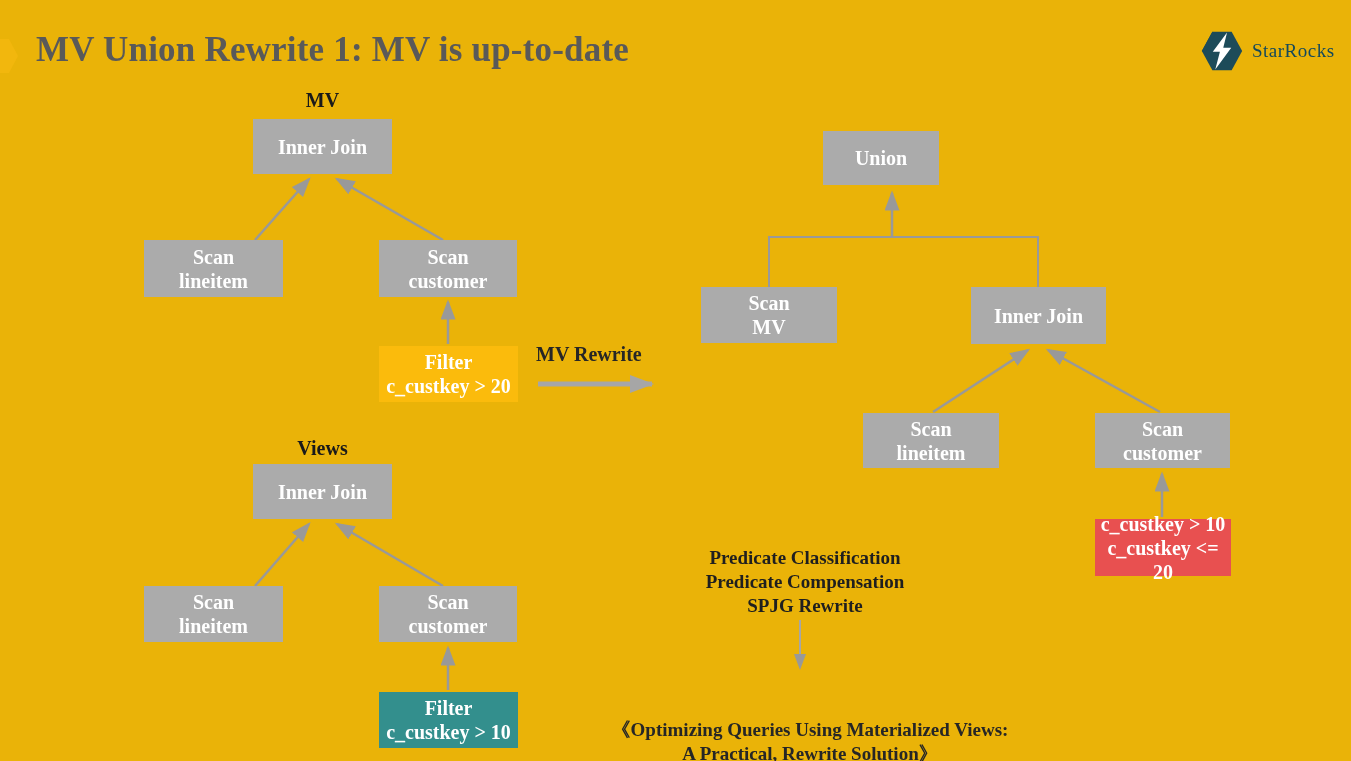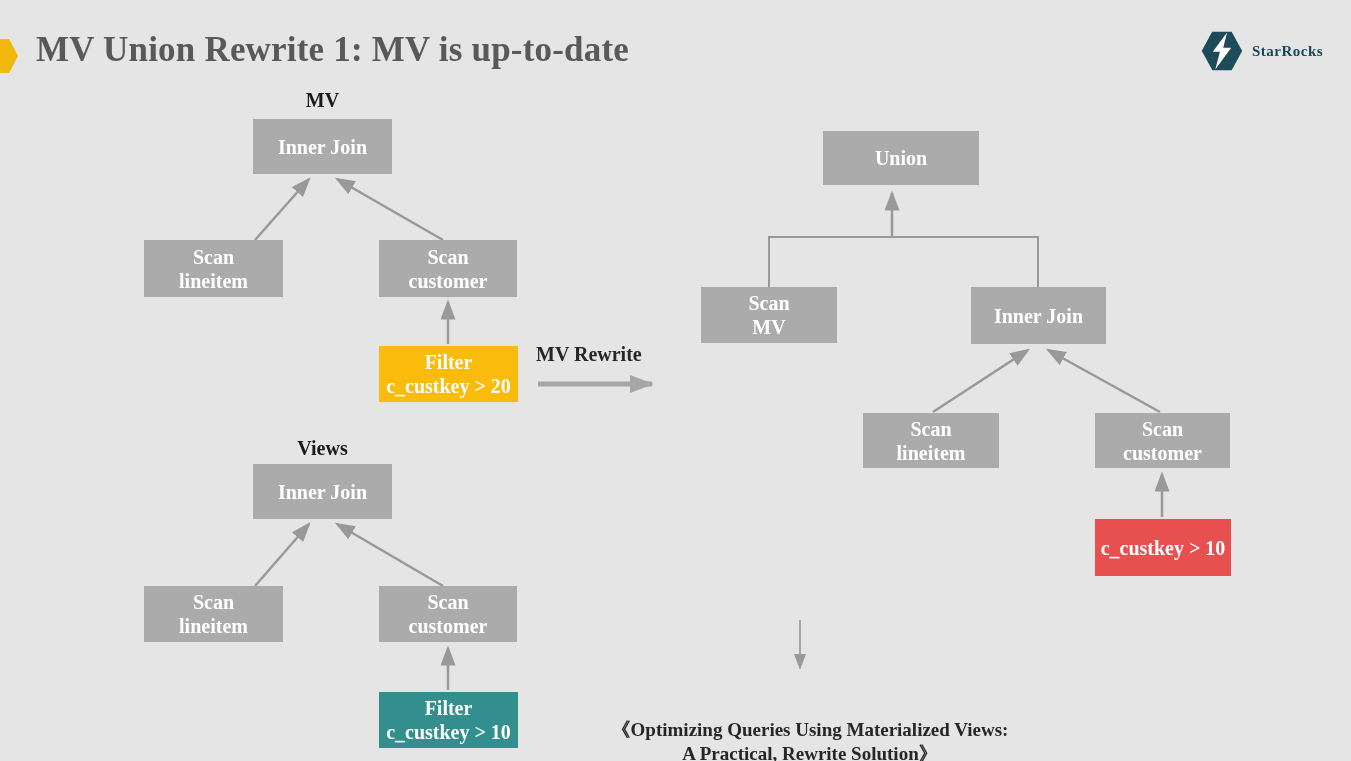--- a/index.html
+++ b/index.html
@@ -1,31 +1,31 @@
 <!DOCTYPE html>
 <html><head>
 <meta charset="utf-8">
 <style>
   html,body{margin:0;padding:0;background:#ffffff;}
   #slide{
-    position:relative;width:1351px;height:761px;background:#e5e5e5;
+    position:relative;width:1351px;height:761px;background:#eab308;
     font-family:"Liberation Serif",serif;overflow:hidden;
   }
   
   .title-bullet{
     position:absolute;left:0;top:39px;width:18px;height:34px;background:#F2B70D;
     clip-path:polygon(0 0,50% 0,100% 50%,50% 100%,0 100%);
   }
   .page-title{
     position:absolute;left:36px;top:30px;font-size:35px;font-weight:bold;color:#595959;
     white-space:nowrap;letter-spacing:.2px;
   }
   .logo{position:absolute;left:1201px;top:28px;display:flex;align-items:center;gap:9px;}
   .logo svg{display:block;}
-  .logo-text{font-size:15px;font-weight:bold;color:#14495C;letter-spacing:.5px;}
+  .logo-text{font-size:19px;font-weight:normal;color:#14495C;letter-spacing:.5px;}
   
   .node{
     position:absolute;display:flex;flex-direction:column;align-items:center;justify-content:center;
     color:#ffffff;font-weight:bold;font-size:20px;line-height:1.2;text-align:center;
   }
   .node span{display:block;}
   .gray{background:#ABABAB;}
   .yellow{background:#FBBB0C;}
   .teal{background:#338F8D;}
   .red{background:#E85050;}
@@ -125,41 +125,47 @@
     <span>Scan</span>
     <span>customer</span>
   </div>
   <div class="node teal" style="left:379px;top:692px;width:139px;height:56px;">
     <span>Filter</span>
     <span>c_custkey &gt; 10</span>
   </div>
 
   <div class="free-label" style="left:536px;top:343px;width:140px;">MV Rewrite</div>
 
-  <div class="node gray" style="left:823px;top:131px;width:156px;height:54px;">
+  <div class="node gray" style="left:823px;top:131px;width:116px;height:54px;">
     <span>Union</span>
   </div>
   <div class="node gray" style="left:701px;top:287px;width:136px;height:56px;">
     <span>Scan</span>
     <span>MV</span>
   </div>
   <div class="node gray" style="left:971px;top:287px;width:135px;height:57px;">
     <span>Inner Join</span>
   </div>
   <div class="node gray" style="left:863px;top:413px;width:136px;height:55px;">
     <span>Scan</span>
     <span>lineitem</span>
   </div>
   <div class="node gray" style="left:1095px;top:413px;width:135px;height:55px;">
     <span>Scan</span>
     <span>customer</span>
   </div>
   <div class="node red" style="left:1095px;top:519px;width:136px;height:57px;">
     <span>c_custkey &gt; 10</span>
+    <span>c_custkey &lt;= 20</span>
   </div>
 
+  <div class="steps">
+    <div>Predicate Classification</div>
+    <div>Predicate Compensation</div>
+    <div>SPJG Rewrite</div>
+  </div>
 
   <div class="citation">
     <div>《Optimizing Queries Using Materialized Views:</div>
     <div>A Practical, Rewrite Solution》</div>
   </div>
 
 </div>
 
 </body></html>

